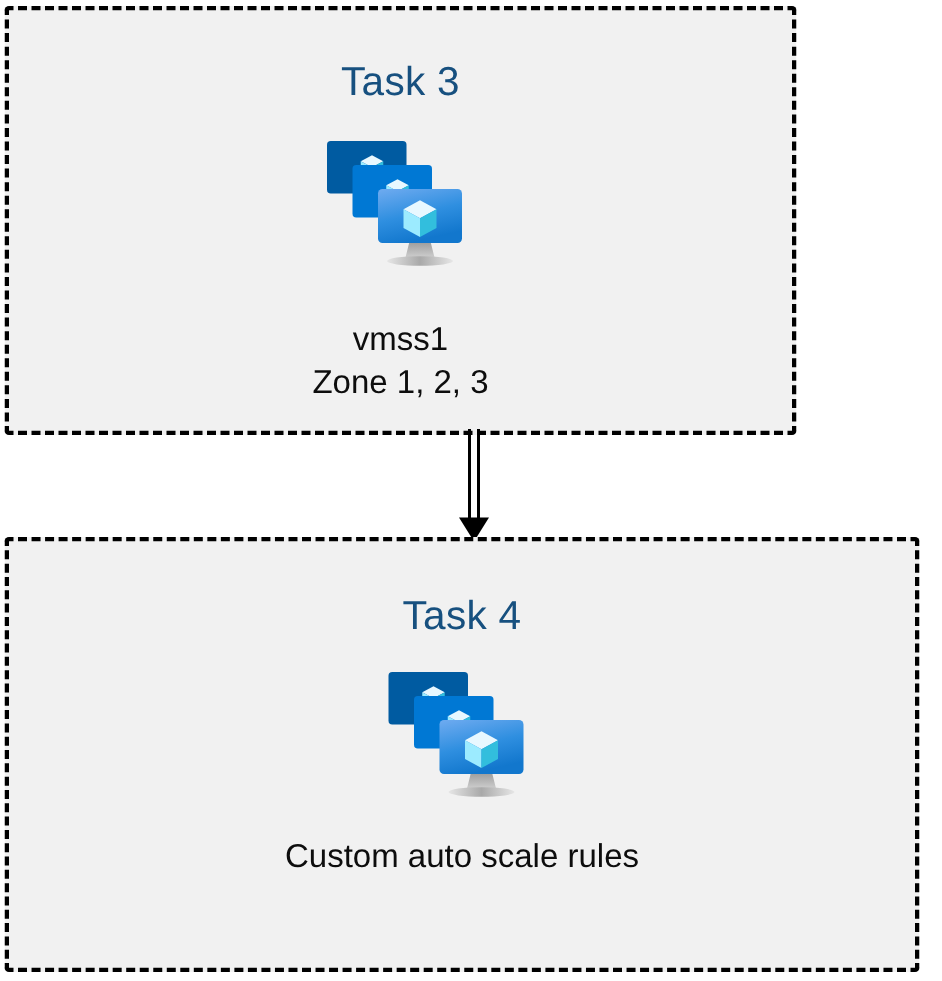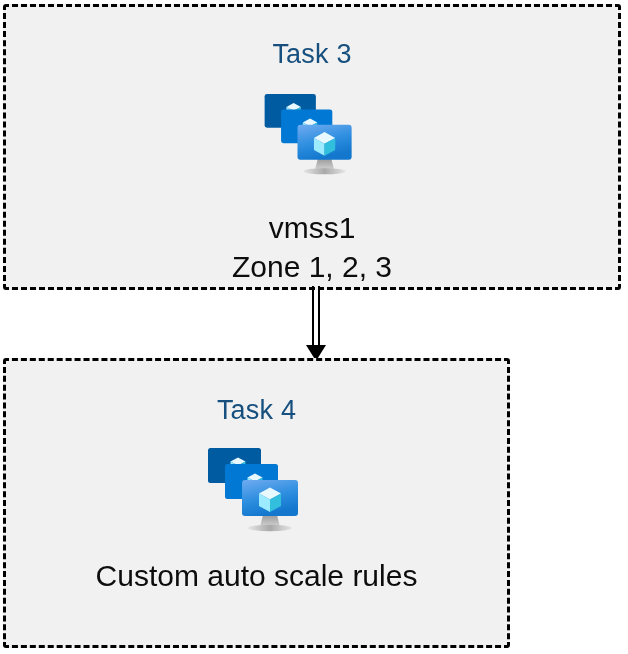--- a/index.html
+++ b/index.html
@@ -28,27 +28,27 @@
   .task-panel {
     position: absolute;
     box-sizing: border-box;
     background: #f1f1f1;
     border: 3px dashed #000000;
     border-radius: 3px;
   }
   #panel-task-3 {
     left: 3px;
     top: 4px;
-    width: 618px;
+    width: 528px;
     height: 286px;
   }
   #panel-task-4 {
     left: 3px;
     top: 358px;
-    width: 507px;
+    width: 610px;
     height: 290px;
   }
 
   .panel-inner {
     position: absolute;
     left: 0;
     top: 0;
     width: 100%;
     height: 100%;
     display: flex;
@@ -62,21 +62,21 @@
     font-weight: 400;
     letter-spacing: 0.2px;
     line-height: 1;
     text-align: center;
   }
   #panel-task-3 .panel-title { margin-top: 34px; }
   #panel-task-4 .panel-title { margin-top: 36px; }
 
   .panel-caption {
     color: #0d0d0d;
-    font-size: 30px;
+    font-size: 22px;
     font-weight: 400;
     line-height: 1.32;
     text-align: center;
     white-space: pre-line;
   }
   #panel-task-3 .panel-caption { margin-top: 23px; }
   #panel-task-4 .panel-caption { margin-top: 14px; }
 
   
   .vmss-icon {

